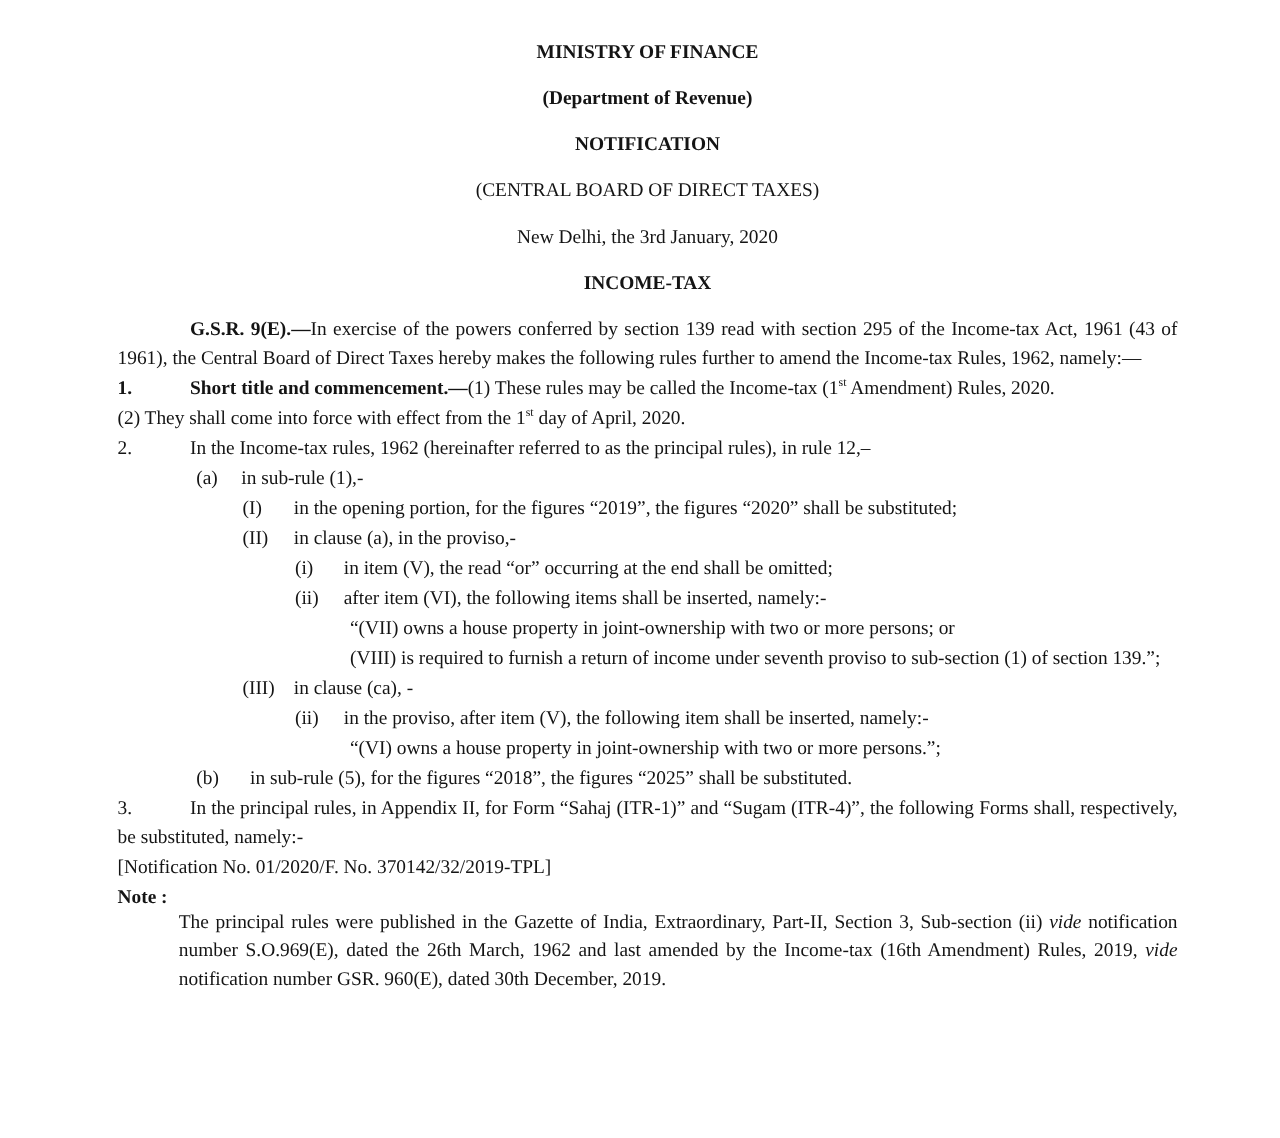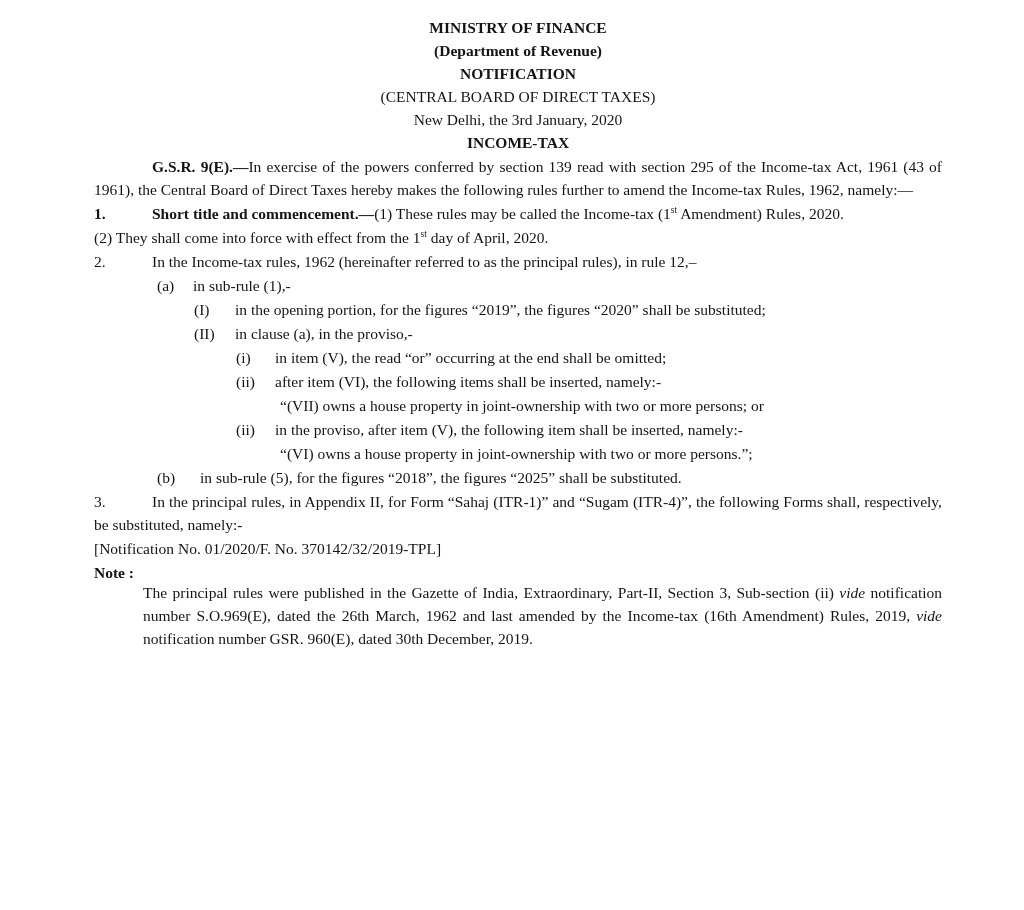--- a/index.html
+++ b/index.html
@@ -20,21 +20,21 @@
     padding: 16px 82px 0 94px;
     font-size: 15.5px;
     line-height: 23px;
   }
   .center  { text-align: center; }
   .bold    { font-weight: bold; }
   .italic  { font-style: italic; }
   .justify { text-align: justify; }
   .right   { text-align: left; }
 
-  .hline { margin: 0; }
+  .hline { margin: 14px; }
 
   p.para {
     margin: 1px 0 0 0;
   }
   .first-para {
     margin-top: 2px;
     text-indent: 58px;
   }
   .num {
     display: inline-block;
@@ -121,21 +121,26 @@
     <span class="marker w-i">(i)</span>
     <div class="txt">in item (V), the read “or” occurring at the end shall be omitted;</div>
   </div>
 
   <div class="row lvl-i">
     <span class="marker w-i">(ii)</span>
     <div class="txt">after item (VI), the following items shall be inserted, namely:-</div>
   </div>
 
   <div class="quoteblock">“(VII) owns a house property in joint-ownership with two or more persons; or</div>
+  <div class="quoteblock justify">(VIII) is required to furnish a return of income under seventh proviso to sub-section (1) of section 139.”;</div>
 
+  <div class="row lvl-I">
+    <span class="marker w-I">(III)</span>
+    <div class="txt">in clause (ca), -</div>
+  </div>
 
   <div class="row lvl-i">
     <span class="marker w-i">(ii)</span>
     <div class="txt">in the proviso, after item (V), the following item shall be inserted, namely:-</div>
   </div>
 
   <div class="quoteblock">“(VI) owns a house property in joint-ownership with two or more persons.”;</div>
 
   <div class="row lvl-a">
     <span class="marker w-b">(b)</span>

